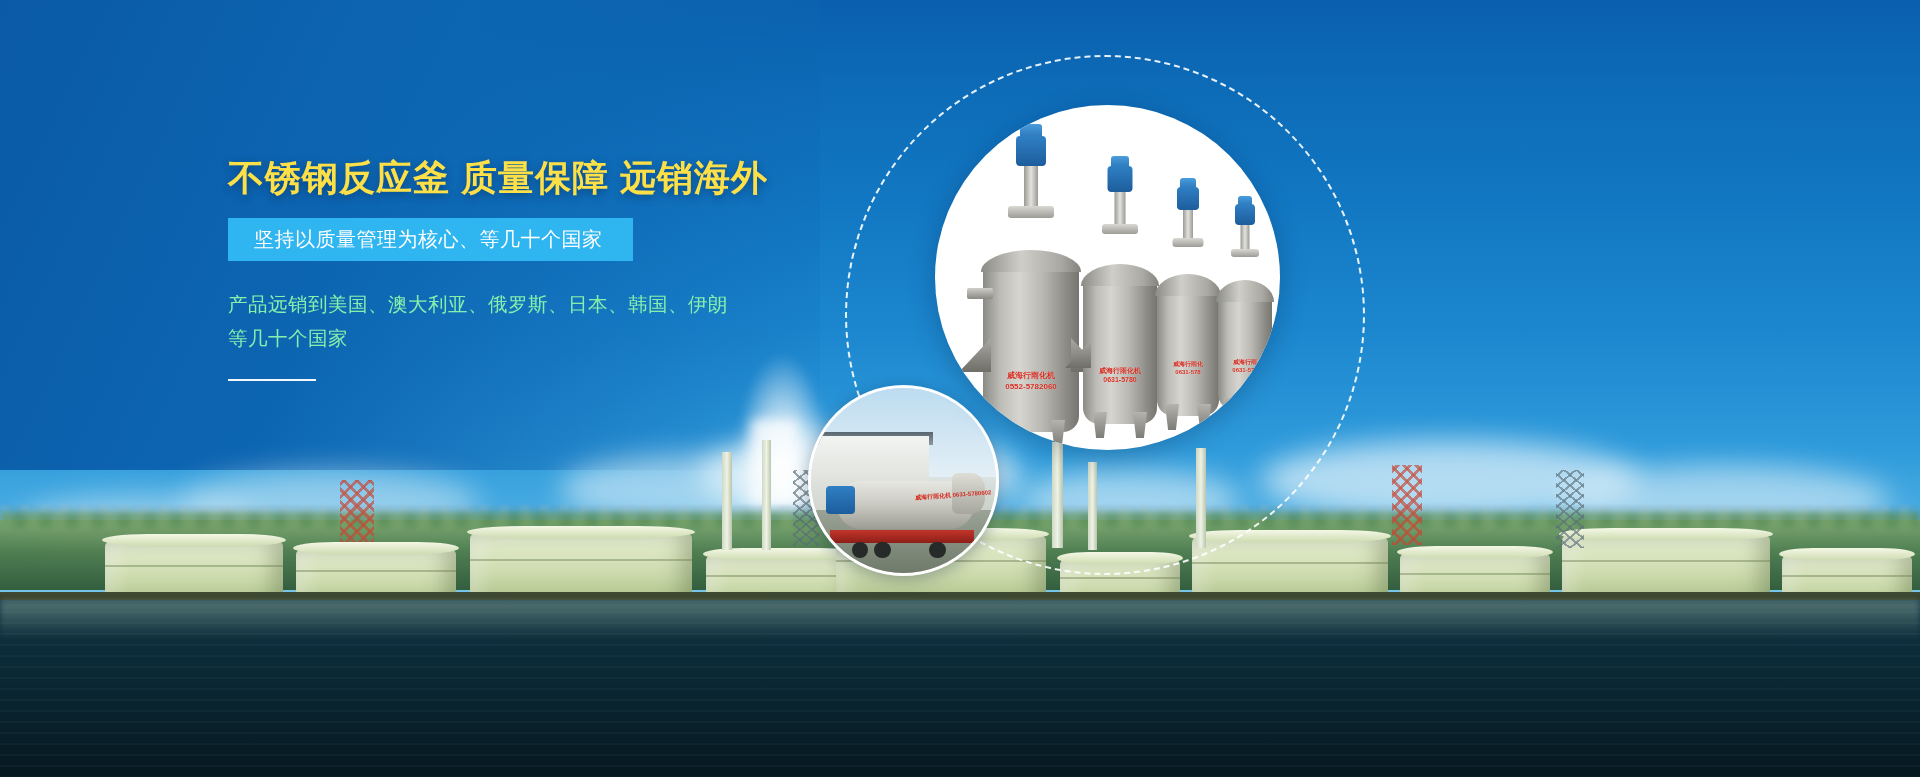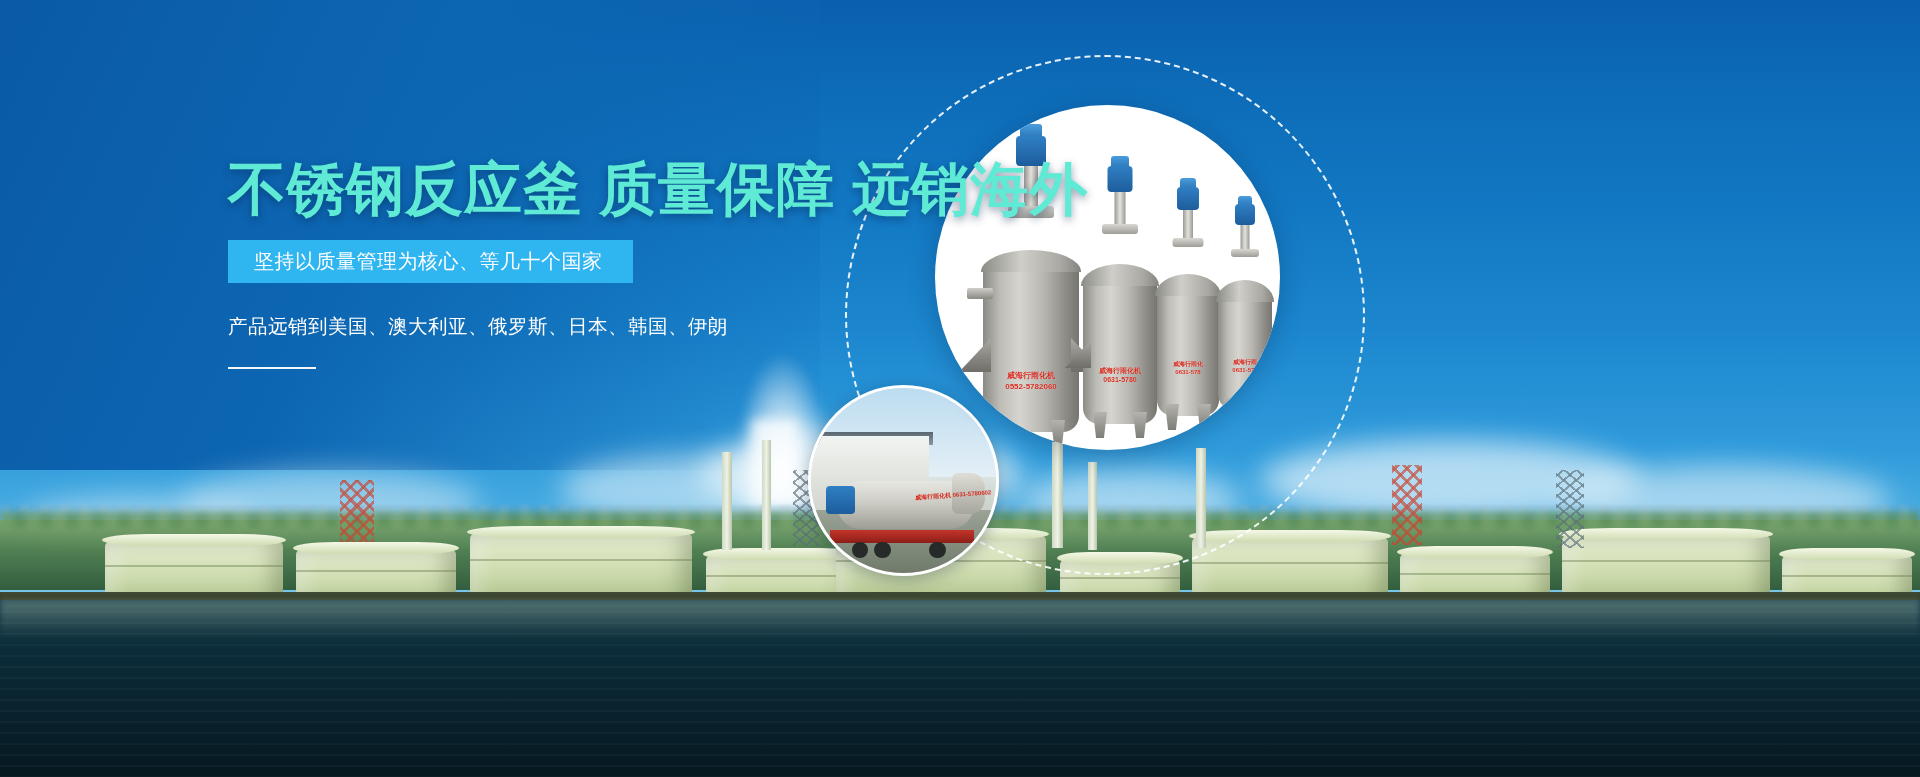--- a/index.html
+++ b/index.html
@@ -223,36 +223,36 @@
     position:absolute;bottom:8%;width:9%;height:9%;background:#262a28;border-radius:50%;
   }
   .fs-label{
     position:absolute;left:56%;top:56%;transform:rotate(-4deg);
     color:#d62b1f;font-weight:700;font-size:6px;line-height:1.15;white-space:nowrap;
   }
 
   
   .content{position:absolute;left:228px;top:160px;width:740px;}
   .headline{
-    margin:0;color:#5eead4;font-size:58px;line-height:1;
+    margin:0;color:#fde047;font-size:36px;line-height:1;
     font-weight:800;letter-spacing:1px;
     text-shadow:0 3px 8px rgba(0,30,70,.45);
     white-space:nowrap;
   }
   .subbar{
     display:inline-block;margin-top:22px;
     background:#2fb5f0;
     padding:9px 30px 10px 26px;
   }
   .subbar-text{
     color:#ffffff;font-size:20px;line-height:1.2;letter-spacing:.5px;
     white-space:nowrap;
   }
   .para{
-    margin:26px 0 0 0;color:#ffffff;font-size:19.5px;line-height:1.75;
+    margin:26px 0 0 0;color:#86efac;font-size:19.5px;line-height:1.75;
     letter-spacing:.5px;max-width:520px;
   }
   .para div{white-space:nowrap;}
   .rule{
     margin-top:24px;width:88px;height:2px;background:#ffffff;opacity:.95;
   }
 </style>
 </head>
 <body>
 
@@ -390,18 +390,19 @@
 
   <div class="content">
     <h1 class="headline">不锈钢反应釜 质量保障 远销海外</h1>
 
     <div class="subbar">
       <span class="subbar-text">坚持以质量管理为核心、等几十个国家</span>
     </div>
 
     <div class="para">
       <div>产品远销到美国、澳大利亚、俄罗斯、日本、韩国、伊朗</div>
+      <div>等几十个国家</div>
     </div>
 
     <div class="rule"></div>
   </div>
 
 </div>
 
 </body></html>

